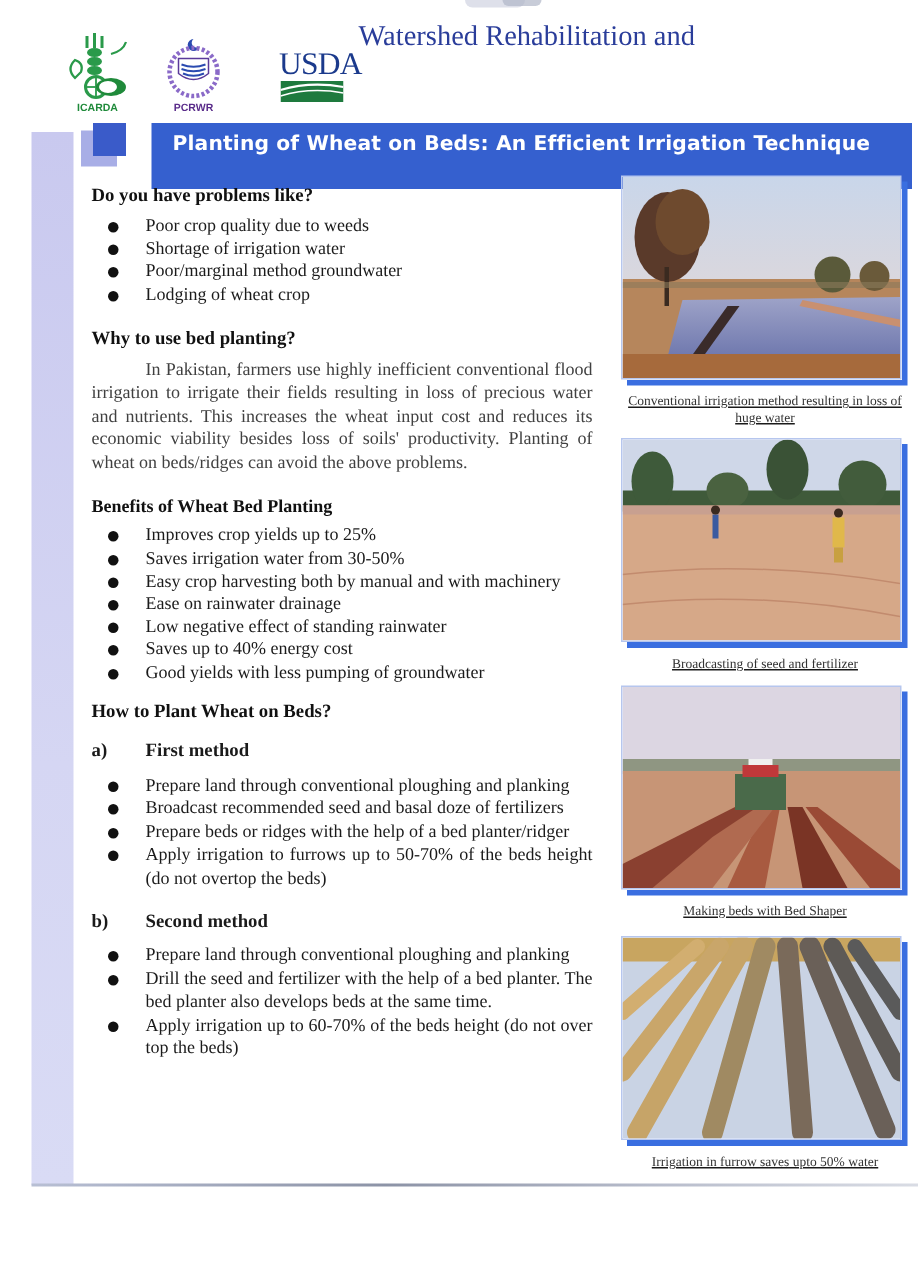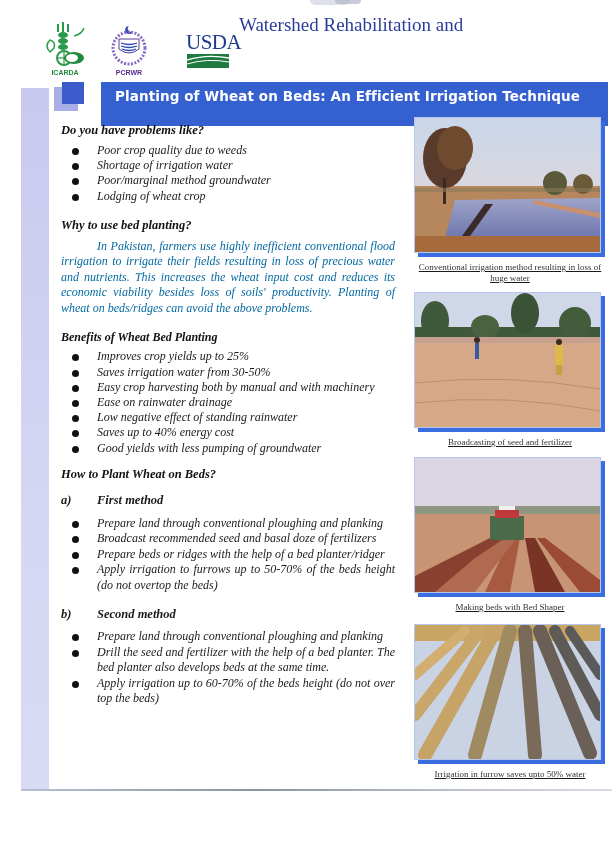--- a/index.html
+++ b/index.html
@@ -46,36 +46,36 @@
 
   .banner {
     position:absolute; left:101px; top:82px; width:507px; height:44px;
     background:#3560cf;
     color:#ffffff; font-family:"DejaVu Sans", sans-serif; font-weight:bold;
     font-size:13.5px; line-height:28px; padding-left:14px; box-sizing:border-box;
     letter-spacing:0.1px;
   }
 
   
-  .content { position:absolute; left:61px; top:120px; width:334px; font-size:12px;font-style:italic; }
+  .content { position:absolute; left:61px; top:120px; width:334px; font-size:12px; }
   h3 {
     margin:0; font-family:"Liberation Serif", serif; font-weight:bold; font-size:12.5px;
     color:#111;
   }
   ul.bullets { list-style:none; margin:0; padding:0; }
   ul.bullets li {
     position:relative; padding-left:36px; font-size:12px; line-height:15.2px;
   }
   ul.bullets li::before {
     content:""; position:absolute; left:11px; top:5px; width:7px; height:7px;
     border-radius:50%; background:#111;
   }
   .para {
     margin:6px 0 0 0; font-size:12px; line-height:15.5px; text-align:justify;
-    text-indent:36px; color:#0369a1;
+    text-indent:36px; color:#404040;
   }
   .sub-head { display:flex; font-weight:bold; font-size:12.5px; margin-top:12px; }
   .sub-head .letter { width:36px; }
   ul.method li { line-height:15.5px; text-align:justify; }
 
   
   .photo-wrap { position:absolute; left:414px; width:190px;text-decoration:underline; }
   .photo {
     position:relative; width:185px; height:134px;
     box-shadow:4px 4px 0 #3a6ee0; border:1px solid #b6c6ee;

